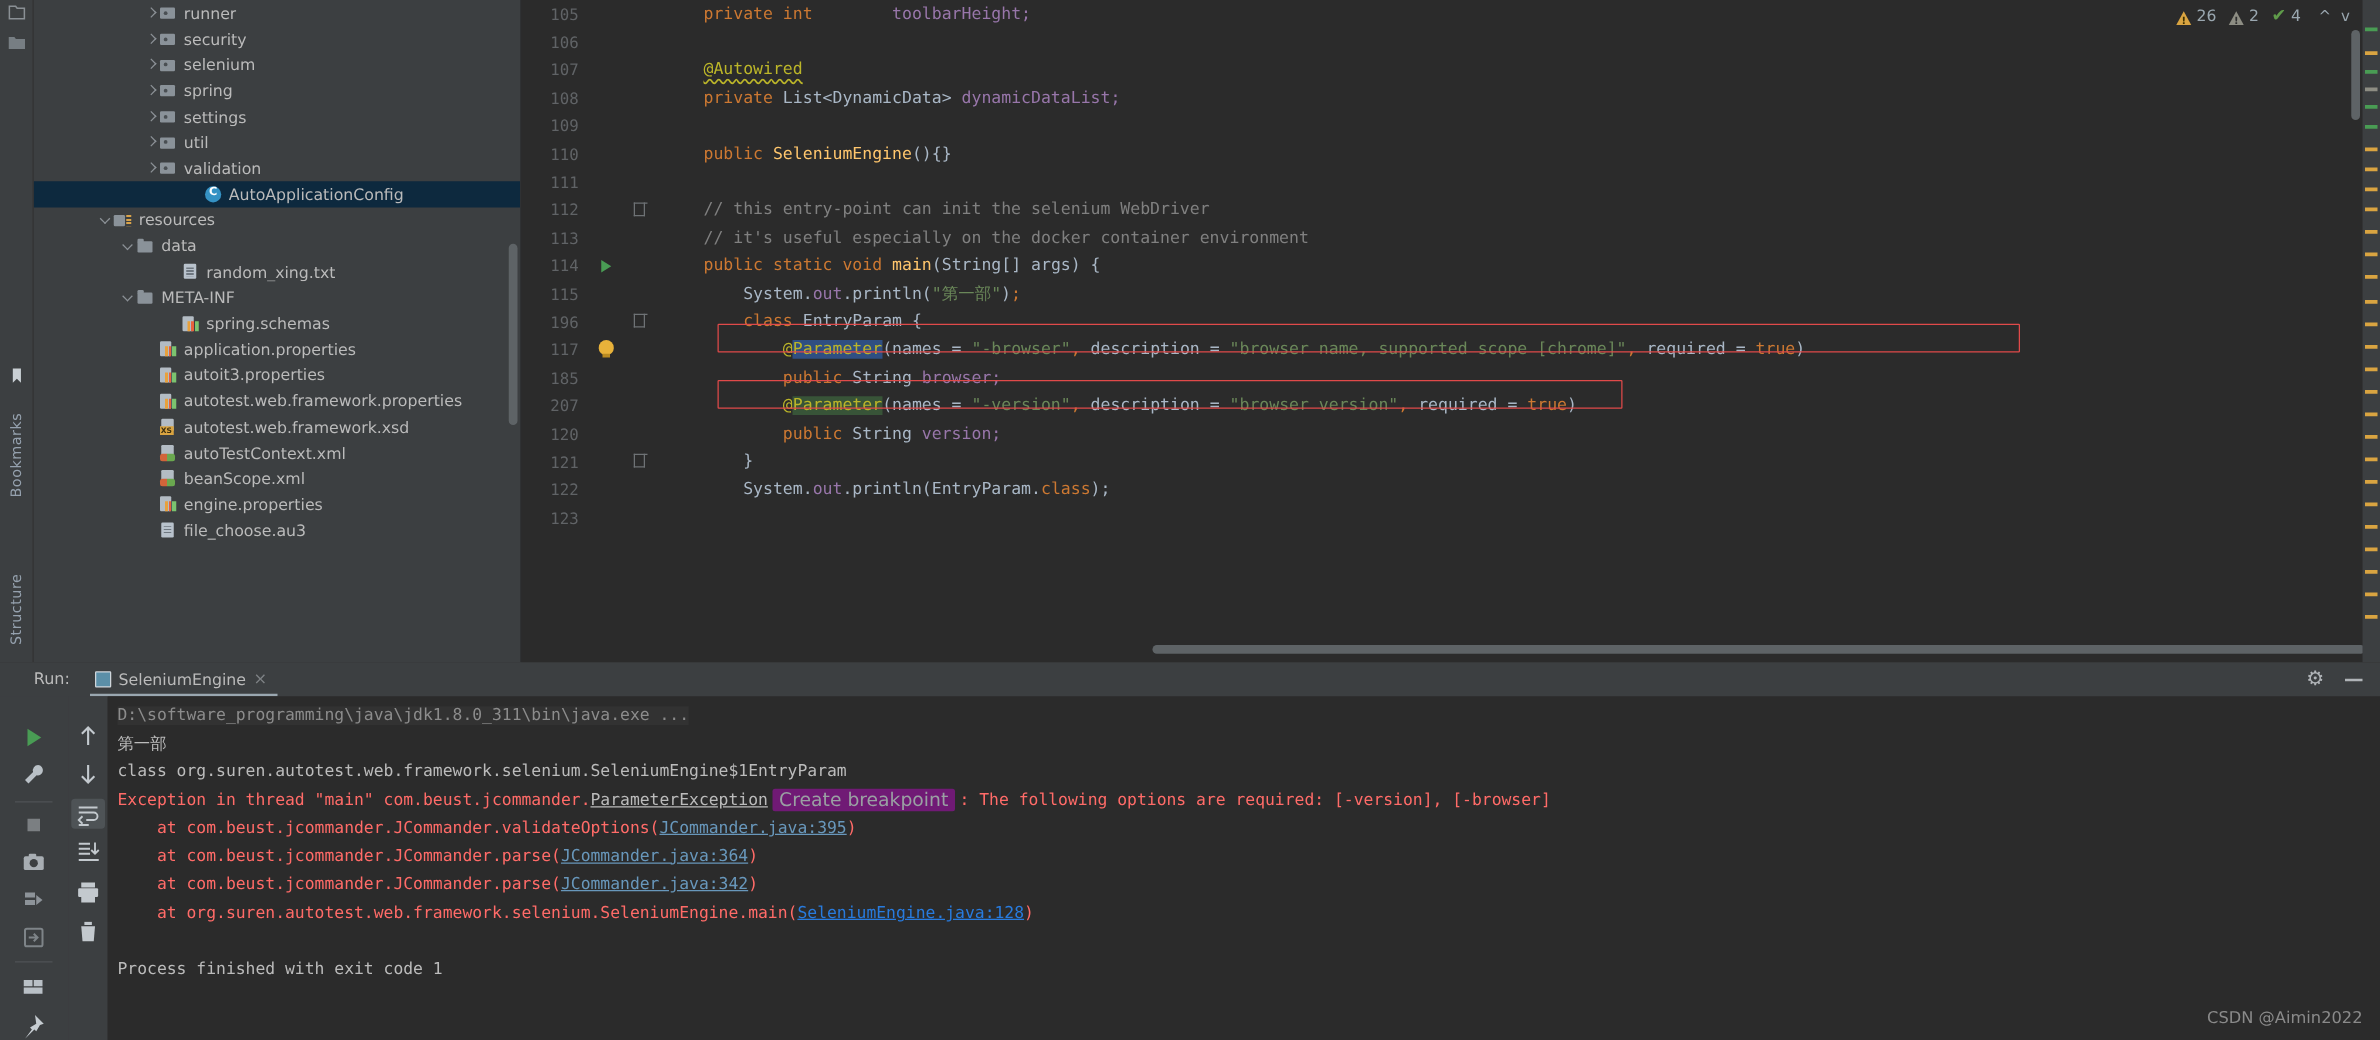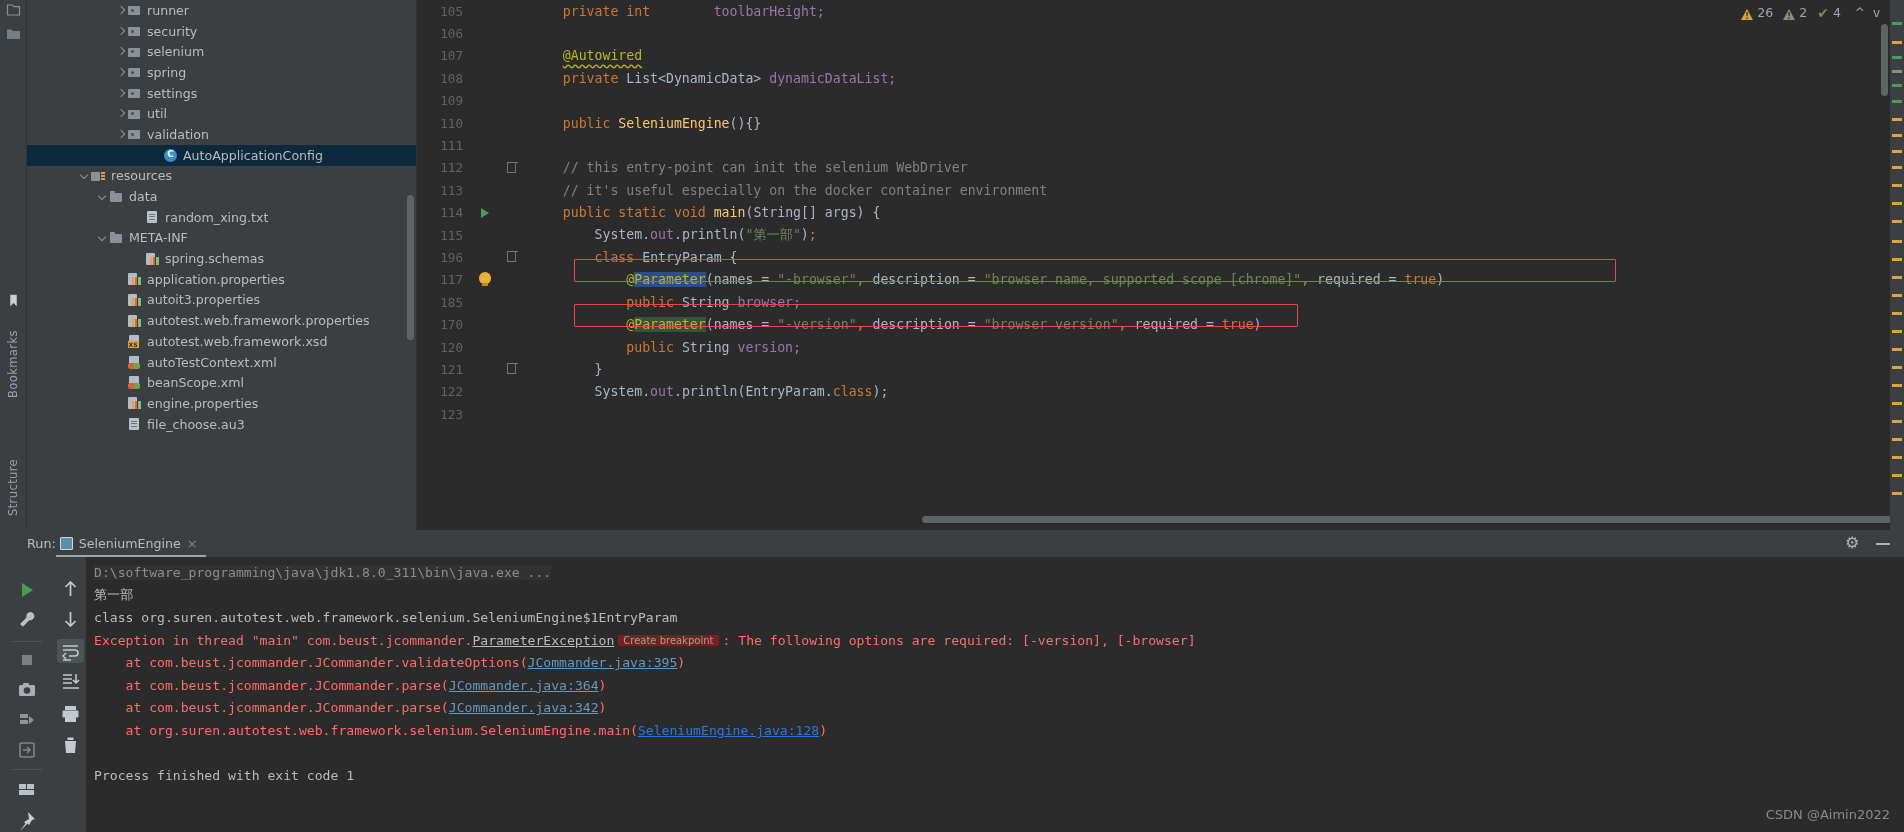--- a/index.html
+++ b/index.html
@@ -210,21 +210,21 @@
   .tri.g::after { content:"!"; position:absolute; left:-2px; top:3px; width:4px; font-size:8px; color:#2e2e2e; font-weight:700; }
   .chk { color: #5f9b4a; font-size: 14px; font-weight: 700; line-height: 1; }
   .chev { color:#9aa7b0; font-size: 12px; padding: 0 2px; }
 
   
   .runpanel { flex: 1; background: #3c3f41; display: flex; flex-direction: column; position: relative; }
   .run-header {
     height: 27px; display: flex; align-items: center; position: relative;
     background: #3c3f41; padding-left: 27px;
   }
-  .run-label { color: #bbbbbb; font-size: 12.8px; font-family:"DejaVu Sans",sans-serif; }
+  .run-label { color: #bbbbbb; font-size: 12.8px; margin-right: 16px; font-family:"DejaVu Sans",sans-serif; }
   .run-tab {
     display: flex; align-items: center; gap: 6px; height: 27px;
     padding: 0 8px 0 4px; position: relative; color: #bbbbbb; font-size: 12.6px;
   }
   .run-tab::after {
     content:""; position:absolute; left:0; bottom:0; width:100%; height:2px; background:#9aa7b0;
   }
   .tabicon { width: 13px; height: 13px; background:#5b8fa8; border:1.5px solid #cfd6db; border-radius:1px; }
   .tabclose { color:#7e8285; font-size:13px; line-height:1; }
   .run-header-right { margin-left: auto; display:flex; align-items:center; gap:16px; padding-right:14px; }
@@ -253,21 +253,21 @@
   }
   .conline { height: 22.6px; display: flex; align-items: center; white-space: pre; padding-left: 8px; }
   .c-grey { color: #8c8c8c; }
   .c-white { color: #bbbbbb; }
   .c-red { color: #ff6b68; }
   .c-link { color: #6897bb; text-decoration: underline; }
   .c-link2 { color: #287bde; text-decoration: underline; }
   .c-ulgrey { color: #bbbbbb; text-decoration: underline; }
   .runcmd-bg { background: #323232; }
   .bp-chip {
-    background:#7f1d1d; color:#9aa0a3; font-size:10px; padding: 0 5px;
+    background:#701a75; color:#9aa0a3; font-size:15px; padding: 0 5px;
     border-radius:2px; font-family:"DejaVu Sans",sans-serif; margin: 0 4px;
   }
   .watermark {
     position:absolute; right: 14px; bottom: 10px; color:#8a8a8a;
     font-size: 13px; font-family:"DejaVu Sans", sans-serif;
   }
 </style>
 </head>
 <body>
 
@@ -509,21 +509,21 @@
             <div class="foldcol"></div>
             <div class="ctext">            <span class="ann">@</span><span class="selhl">Parameter</span><span class="typ">(names = </span><span class="str">"-browser"</span><span class="kw">,</span><span class="typ"> description = </span><span class="str">"browser name, supported scope [chrome]"</span><span class="kw">,</span><span class="typ"> required = </span><span class="kw">true</span><span class="typ">)</span></div>
           </div>
           <div class="cline">
             <div class="lnum">185</div>
             <div class="gutter-icons"></div>
             <div class="foldcol"></div>
             <div class="ctext">            <span class="kw">public</span> <span class="typ">String</span> <span class="fld">browser;</span></div>
           </div>
           <div class="cline">
-            <div class="lnum">170</div>
+            <div class="lnum">207</div>
             <div class="gutter-icons"></div>
             <div class="foldcol"></div>
             <div class="ctext">            <span class="ann">@</span><span class="ann greenhl">Parameter</span><span class="typ">(names = </span><span class="str">"-version"</span><span class="kw">,</span><span class="typ"> description = </span><span class="str">"browser version"</span><span class="kw">,</span><span class="typ"> required = </span><span class="kw">true</span><span class="typ">)</span></div>
           </div>
           <div class="cline">
             <div class="lnum">120</div>
             <div class="gutter-icons"></div>
             <div class="foldcol"></div>
             <div class="ctext">            <span class="kw">public</span> <span class="typ">String</span> <span class="fld">version;</span></div>
           </div>

